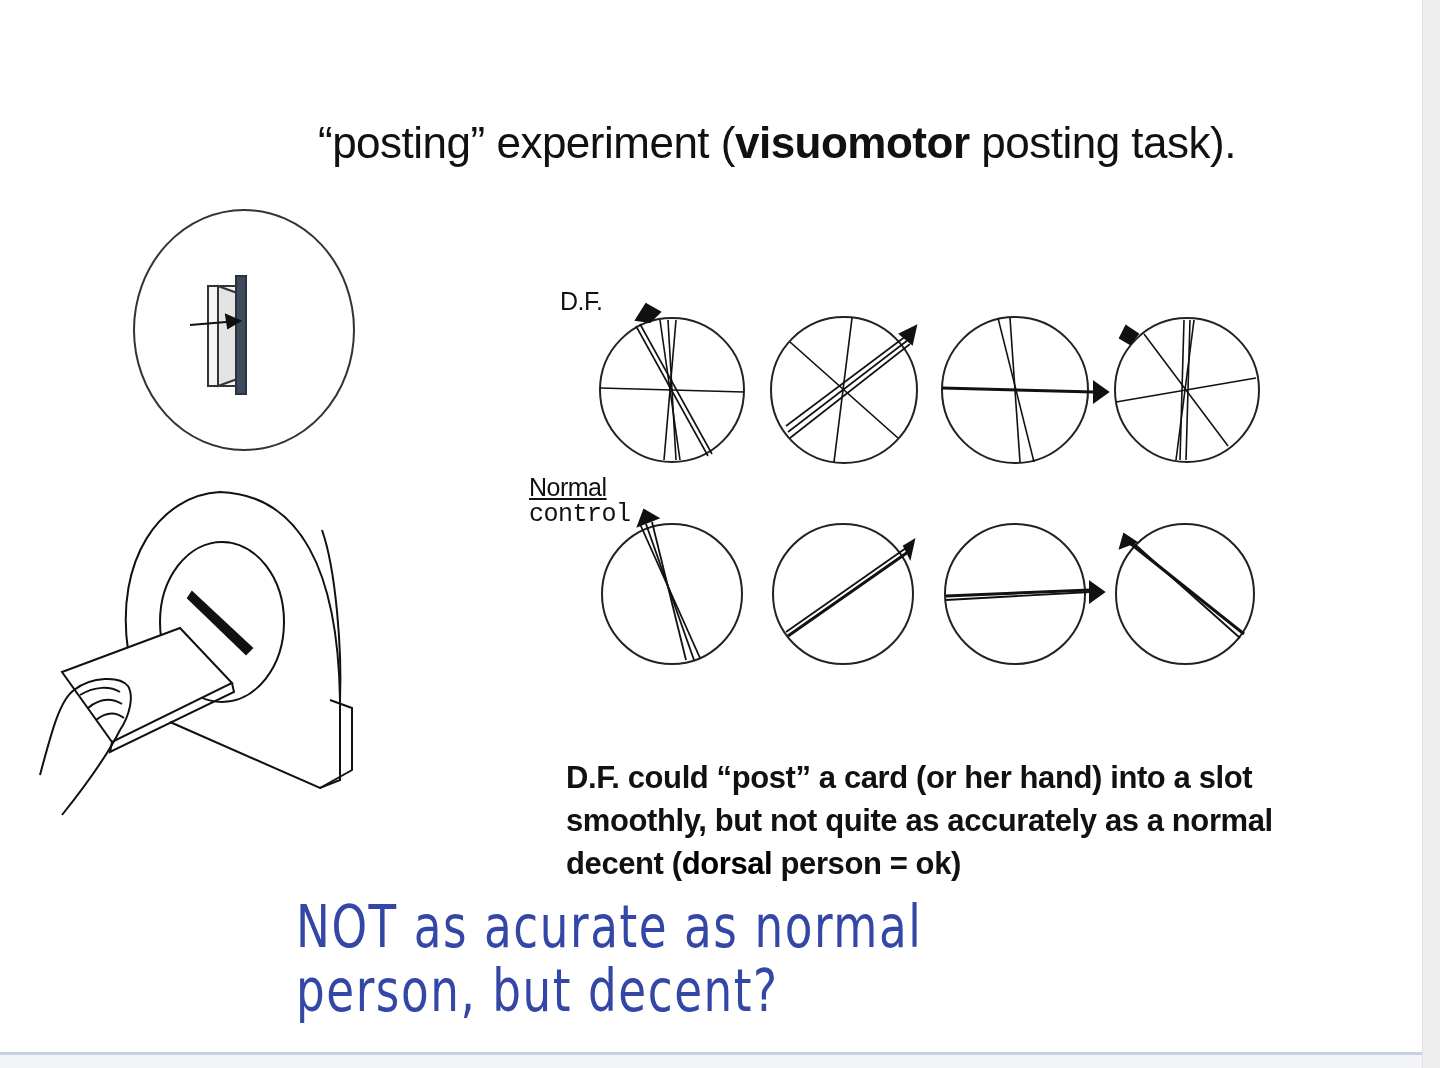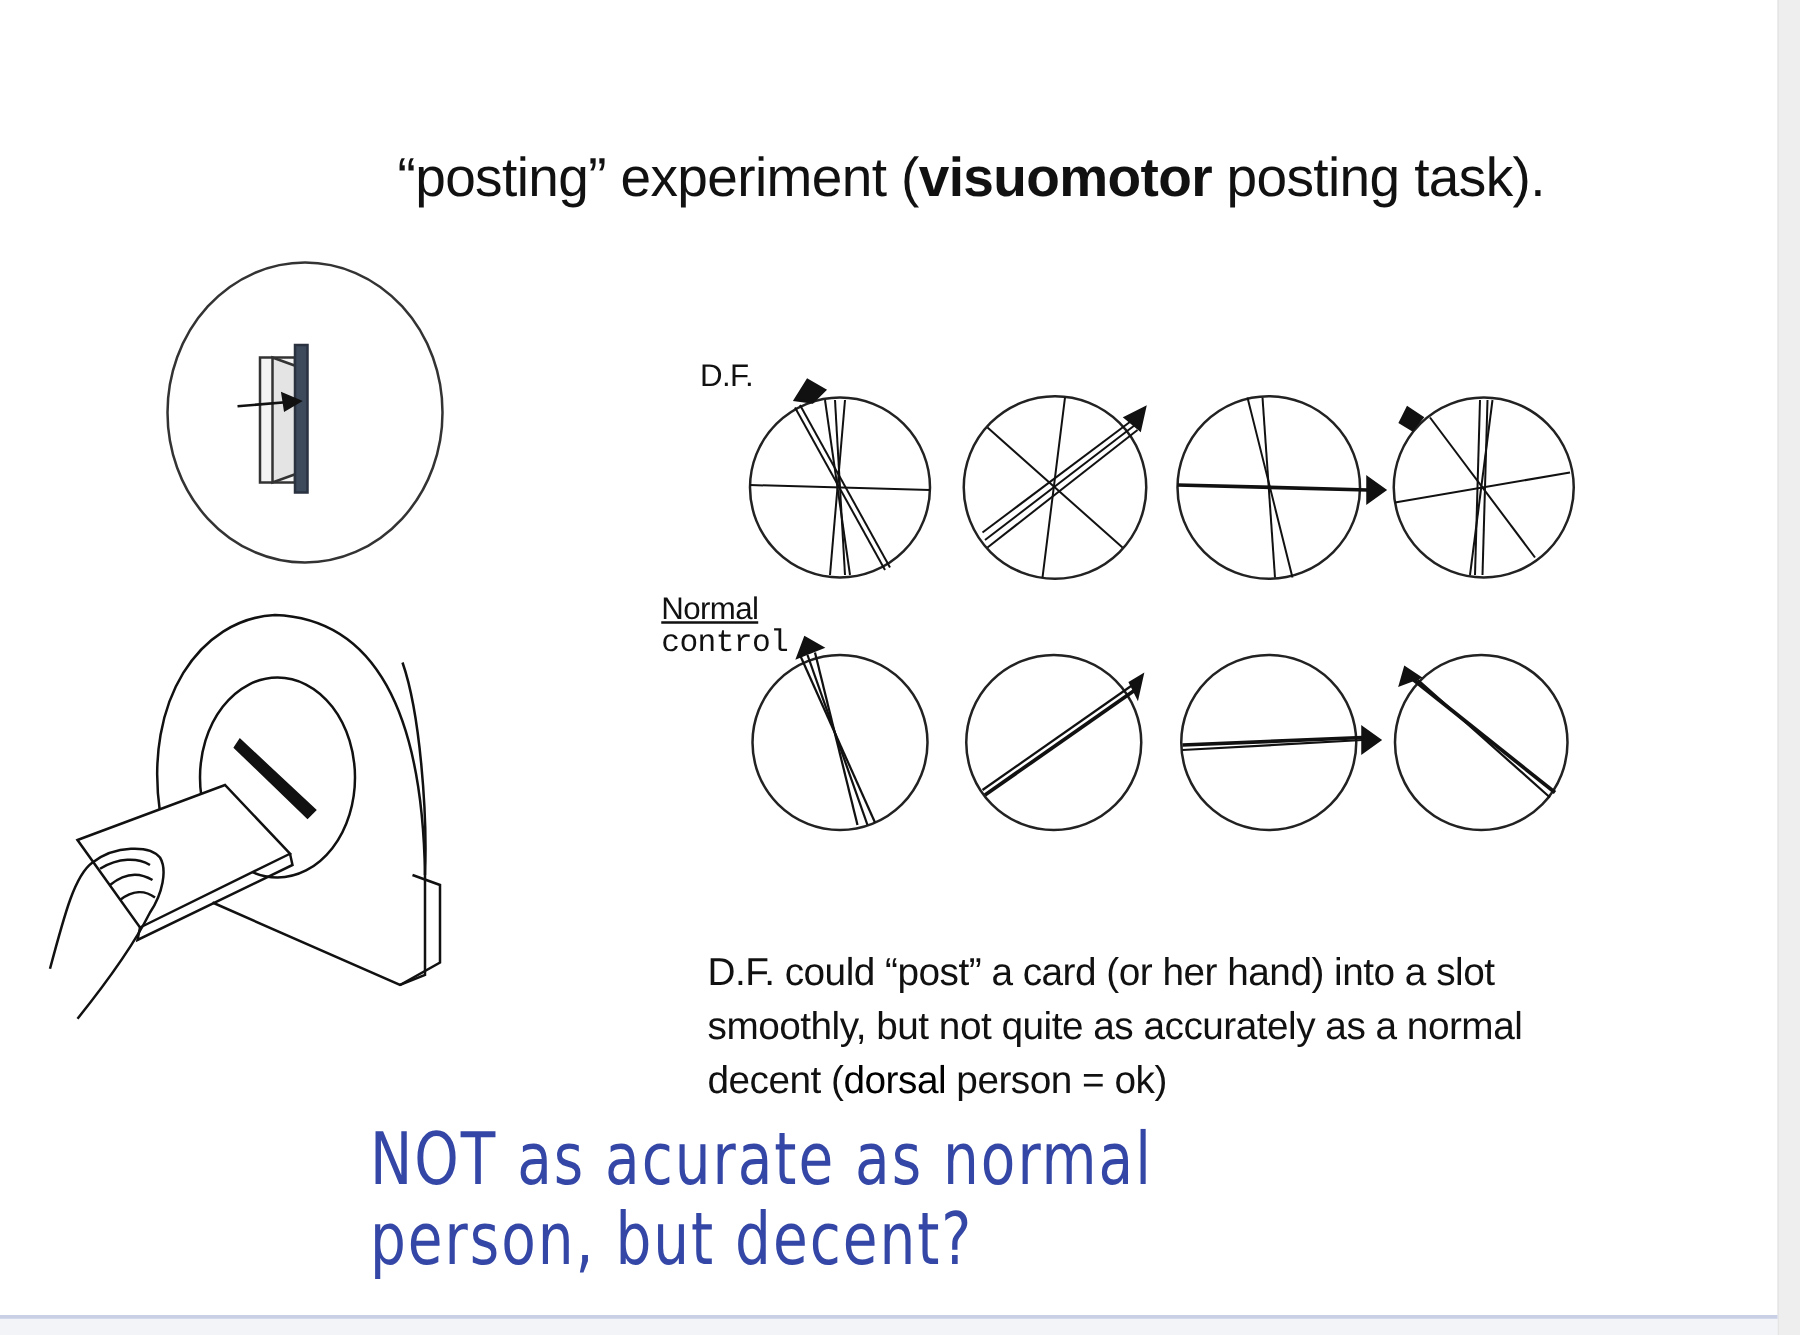--- a/index.html
+++ b/index.html
@@ -4,21 +4,21 @@
 <style>
   html, body { margin:0; padding:0; }
   body { width:1440px; height:1068px; position:relative; overflow:hidden; background:#fff; font-family:"Liberation Sans", sans-serif; color:#111; }
   .page { position:absolute; left:0; top:0; width:1422px; height:1052px; background:#fff; }
   .scroll-edge { position:absolute; left:1422px; top:0; width:18px; height:1068px; background:#eeeeee; border-left:1px solid #e2e2e2; }
   .bottom-rule { position:absolute; left:0; top:1052px; width:1422px; height:16px; background:#f2f4f8; border-top:3px solid #c9d0e6; }
   .title { position:absolute; left:318px; top:118px; font-size:44px; letter-spacing:-0.5px; white-space:nowrap; }
   .title b { font-weight:bold; }
   .svgfig { position:absolute; left:0; top:0; }
   .label { position:absolute; font-size:25px; line-height:27px; letter-spacing:-0.5px; }
-  .caption { position:absolute; left:566px; top:756px; font-size:31px; line-height:43px; letter-spacing:-0.4px; width:830px; }
+  .caption { position:absolute; left:566px; top:756px; font-size:31px; line-height:43px; letter-spacing:-0.4px; width:830px;font-weight:bold; }
   .caption .blue { color:#000000; }
   .hand { position:absolute; left:296px; top:895px; color:#3447a6; font-family:"DejaVu Sans", sans-serif; font-size:58px; line-height:64px; font-weight:normal; transform:scaleX(0.78); transform-origin:left top; letter-spacing:2px; white-space:nowrap; }
 </style>
 </head>
 <body>
 
 <div class="page">
 
   <div class="title"><span>“posting” experiment (</span><b>visuomotor</b><span> posting task).</span></div>
 

